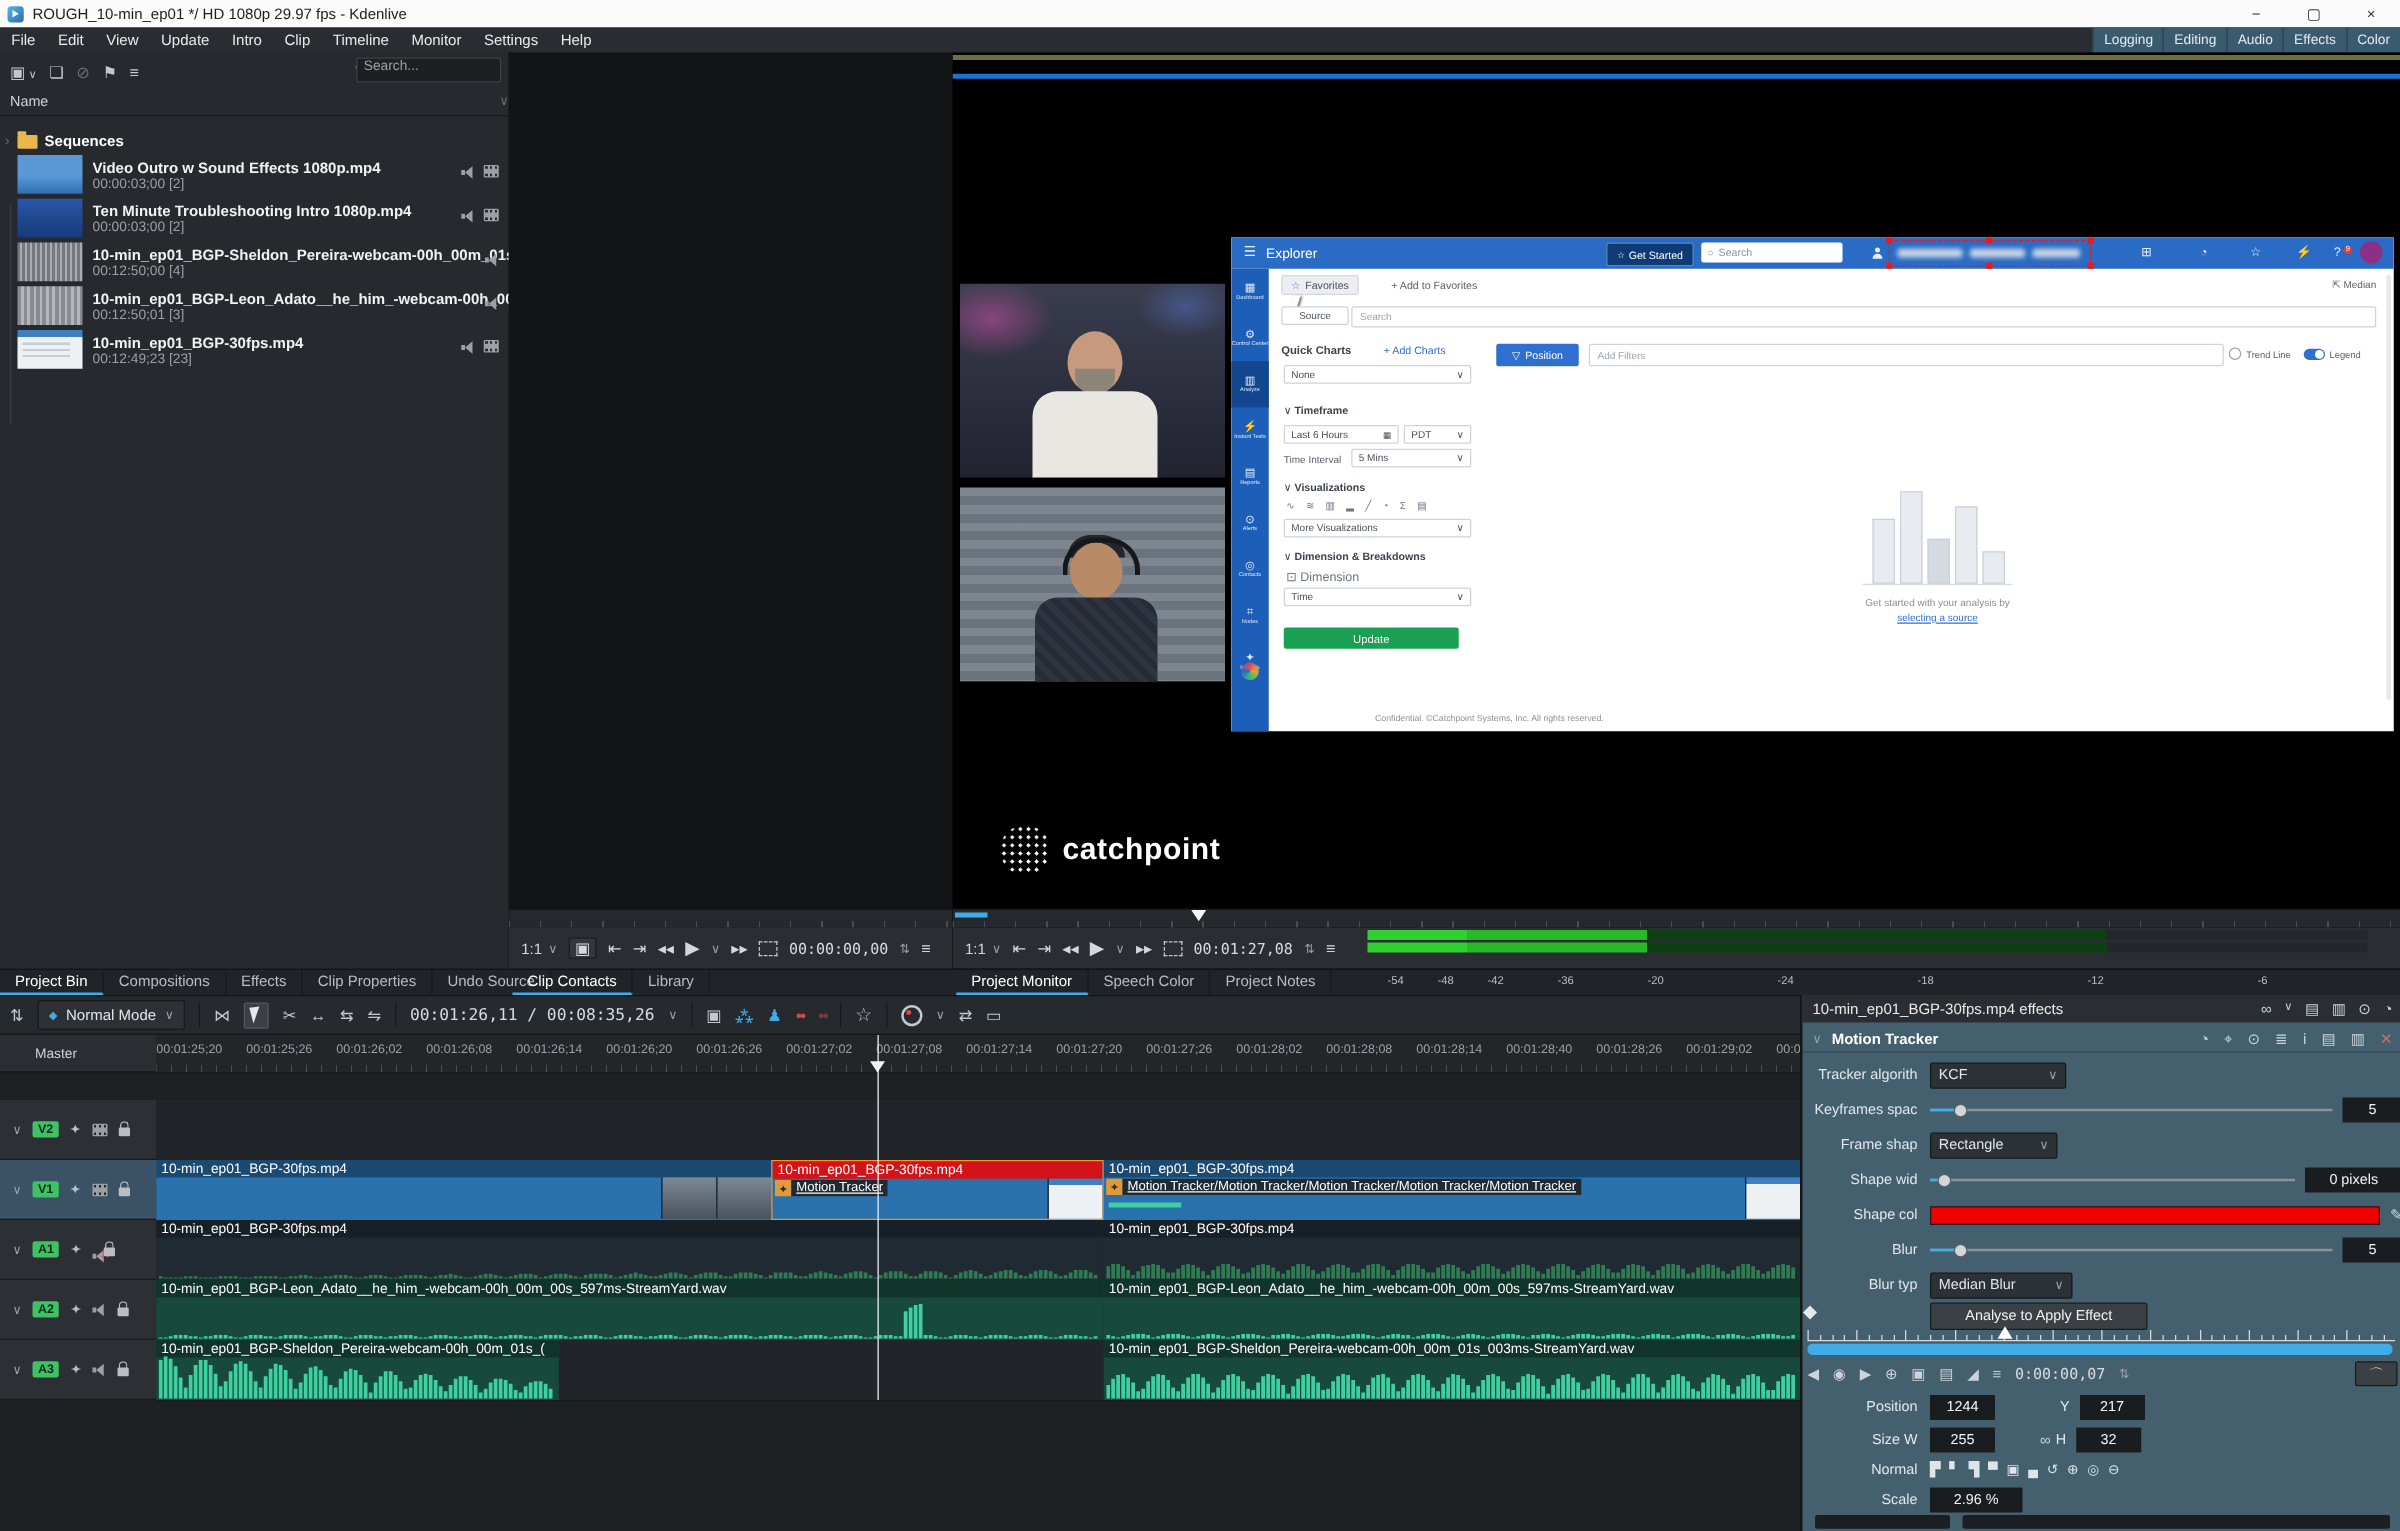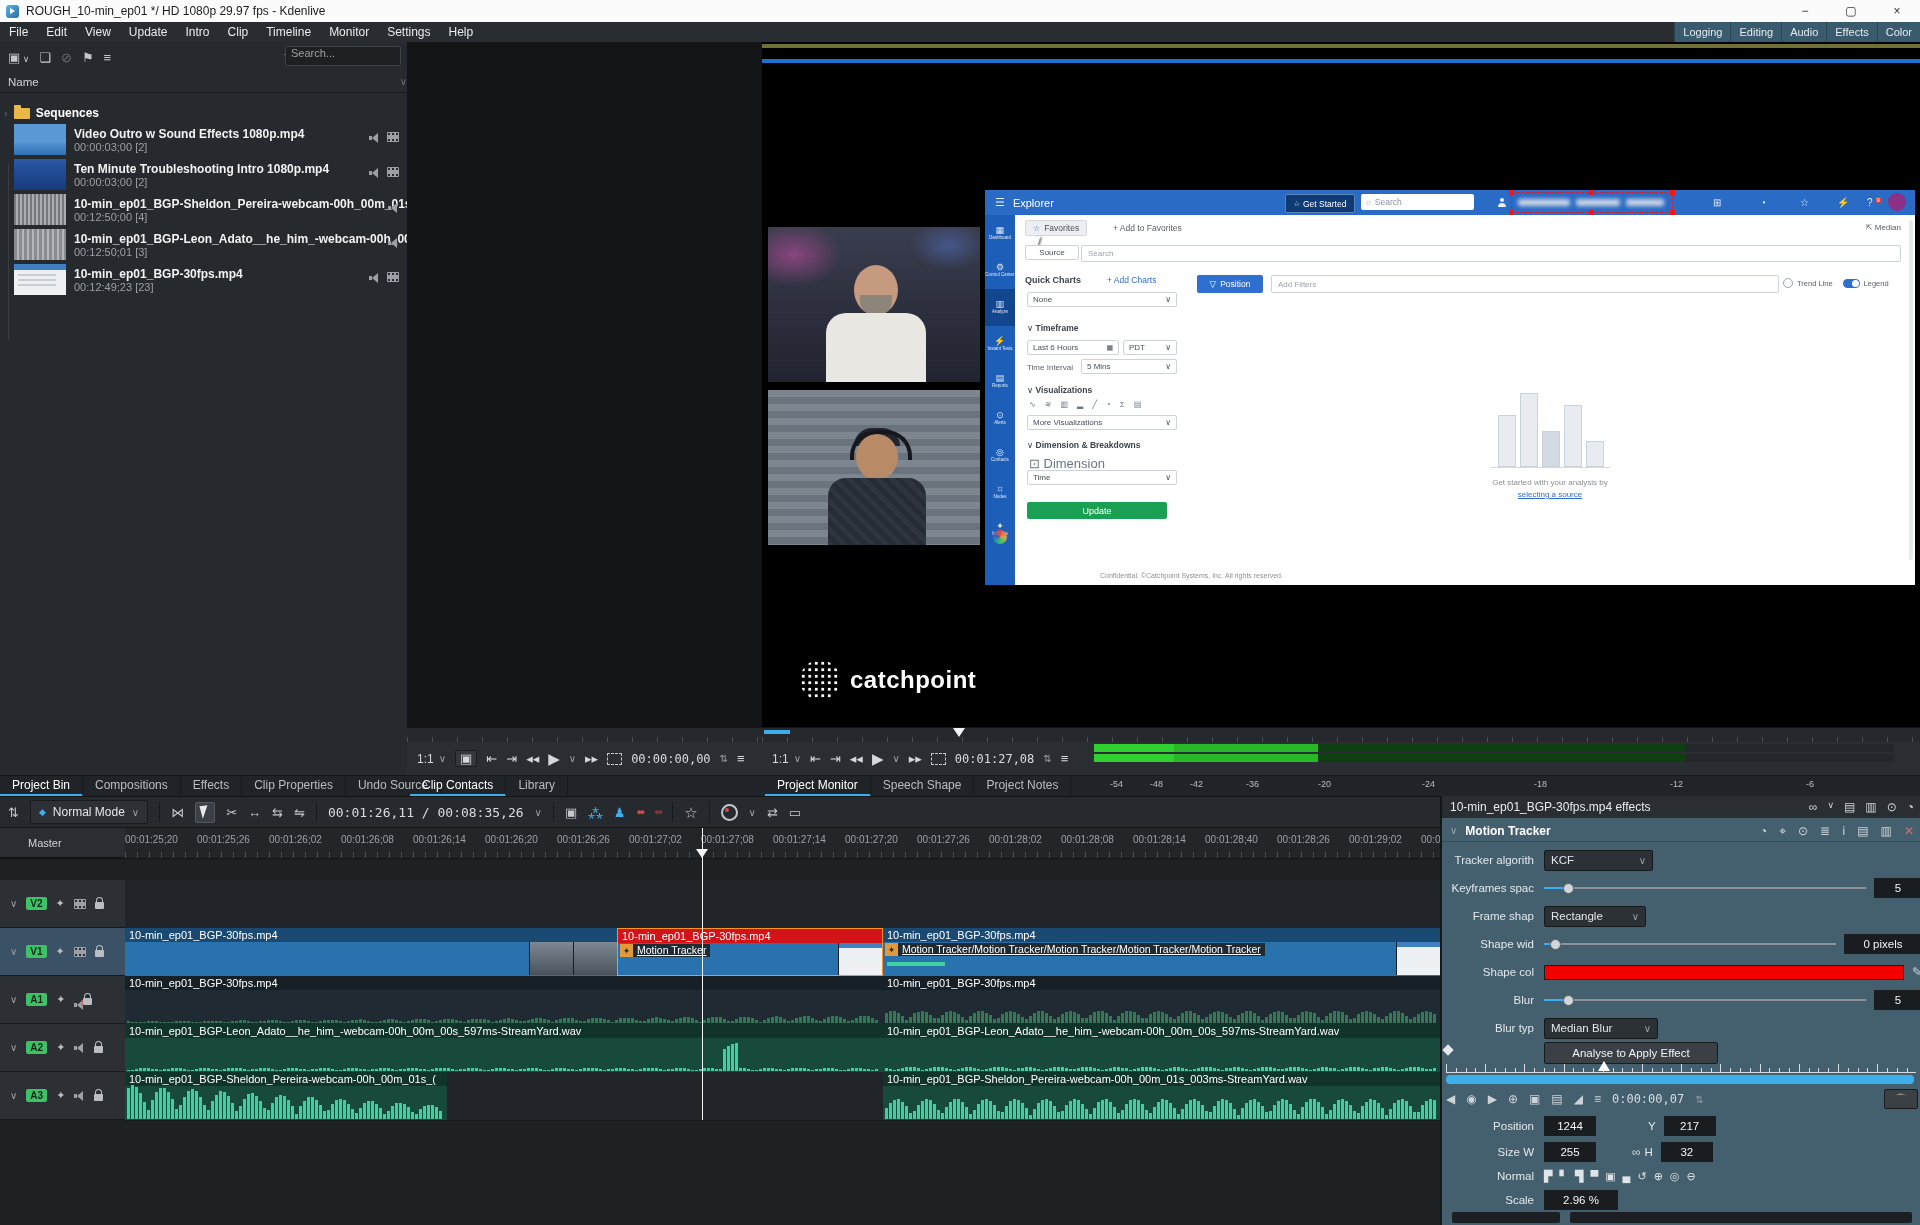--- a/index.html
+++ b/index.html
@@ -451,21 +451,21 @@
           <span>╱</span>
           <span>◔</span>
           <span>Σ</span>
           <span>▤</span>
       </div>
       <div class="abs xsel" style="left:42px;top:225px;width:138px">
           <span>More Visualizations</span>
           <span>∨</span>
         </div>
       <div class="abs xhdr" style="left:42px;top:250px;white-space:nowrap">∨ <b>Dimension &amp; Breakdowns</b></div>
-      <div class="abs" style="left:44px;top:266px;font-size:13px;color:#6b7684">⊡ <span>Dimension</span></div>
+      <div class="abs" style="left:44px;top:266px;font-size:10px;color:#6b7684">⊡ <span>Dimension</span></div>
       <div class="abs xsel" style="left:42px;top:280px;width:138px">
           <span>Time</span>
           <span>∨</span>
         </div>
       <div class="abs" style="left:42px;top:312px;width:140px;height:17px;background:#1aa053;border-radius:2px;color:#fff;font-size:9px;display:flex;align-items:center;justify-content:center">Update</div>
 
       <div class="abs" style="left:212px;top:85px;width:66px;height:18px;background:#2f6fd0;border-radius:2px;color:#fff;font-size:8.5px;display:flex;align-items:center;justify-content:center;gap:4px">
           <span>▽</span>
           <span>Position</span>
         </div>
@@ -534,21 +534,21 @@
       <span class="ptab">Effects</span>
       <span class="ptab">Clip Properties</span>
       <span class="ptab">Undo Source</span>
     </div>
   <div id="clipmon-tabs" class="ptabs" style="left:410px">
       <span class="ptab active">Clip Contacts</span>
       <span class="ptab">Library</span>
     </div>
   <div id="projmon-tabs" class="ptabs" style="left:765px">
       <span class="ptab active">Project Monitor</span>
-      <span class="ptab">Speech Shape</span>
+      <span class="ptab">Speech Color</span>
       <span class="ptab">Project Notes</span>
     </div>
 </div>
 <div id="meter-labels" class="abs">
     <span class="mlabel" style="left: 2%;">-54</span>
     <span class="mlabel" style="left: 7%;">-48</span>
     <span class="mlabel" style="left: 12%;">-42</span>
     <span class="mlabel" style="left: 19%;">-36</span>
     <span class="mlabel" style="left: 28%;">-20</span>
     <span class="mlabel" style="left: 41%;">-24</span>

